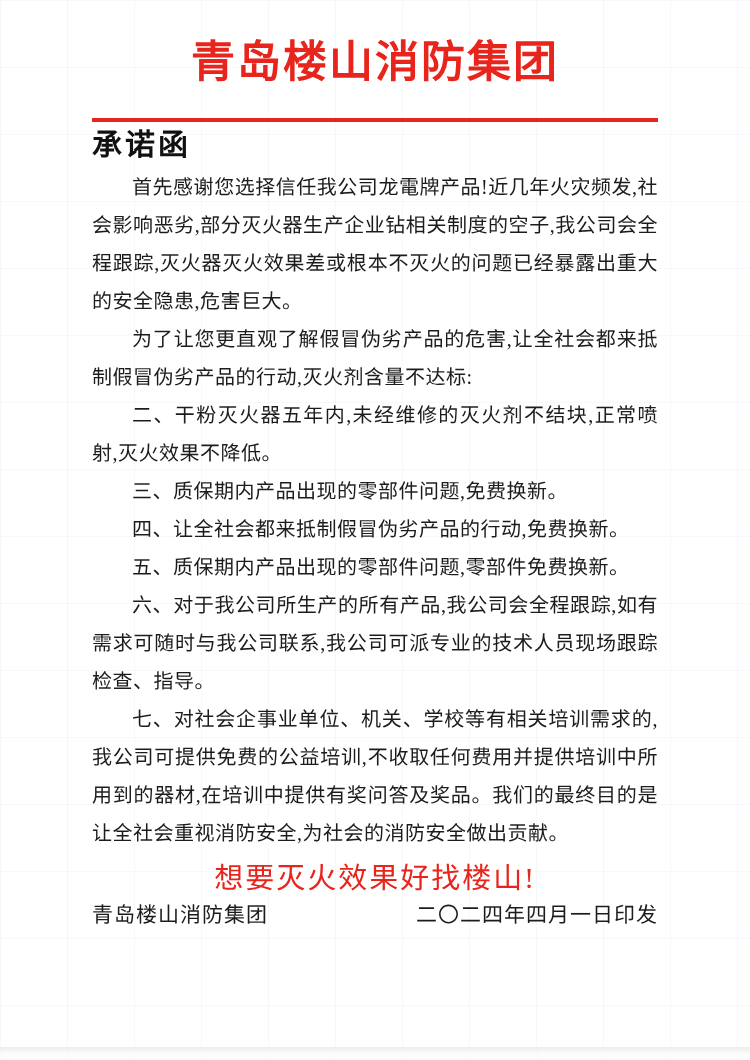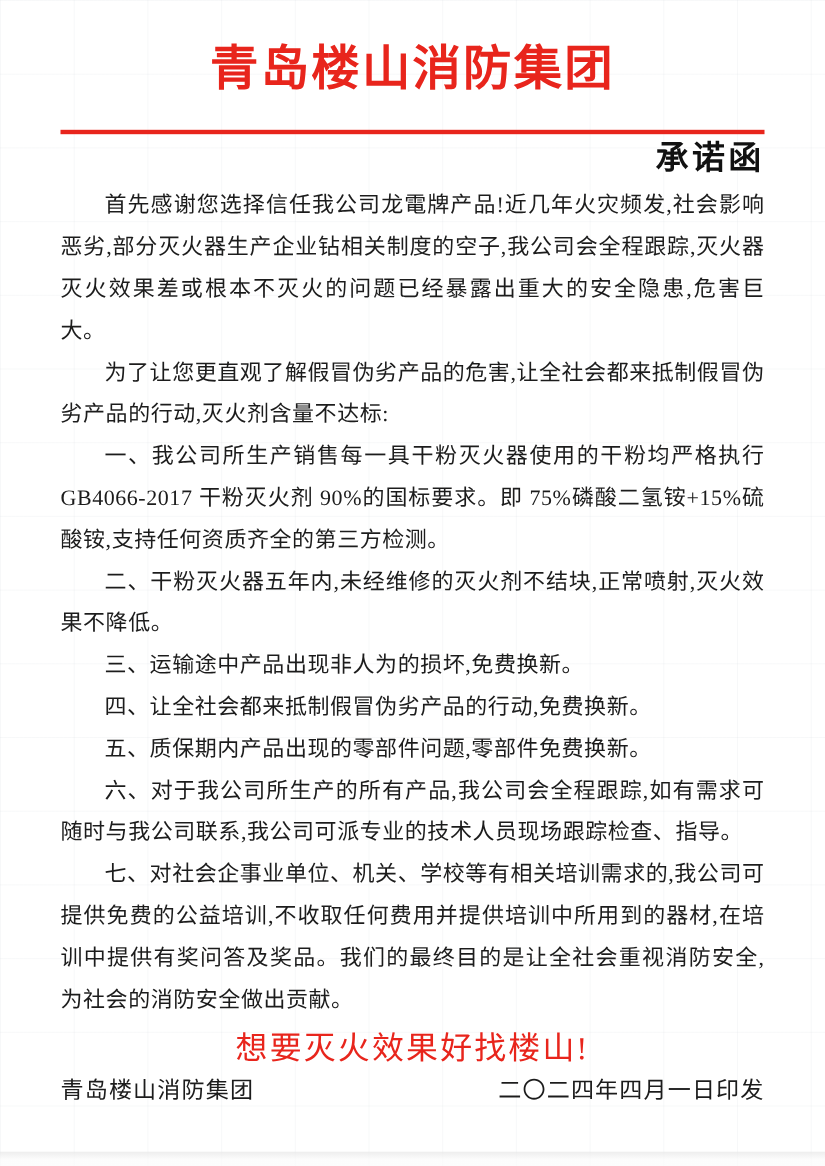--- a/index.html
+++ b/index.html
@@ -8,21 +8,21 @@
   .page {
     position: relative;
     width: 750px;
     height: 1060px;
     margin: 0 auto;
     background-color: #ffffff;
     background-image:
       linear-gradient(to right, rgba(190,198,206,0.12) 1px, transparent 1px),
       linear-gradient(to bottom, rgba(190,198,206,0.12) 1px, transparent 1px);
     background-size: 67px 67px;
-    padding: 0 55px;
+    padding: 0 92px;
     overflow: hidden;
     font-family: "Liberation Serif", serif;
     color: var(--ink);
   }
   .doc-title {
     margin: 0;
     padding-top: 34px;
     font-size: 44px;
     line-height: 58px;
     font-weight: 700;
@@ -34,21 +34,21 @@
     height: 4px;
     background: var(--accent);
     margin-top: 26px;
   }
   .doc-subtitle {
     margin: 2px 0 0 0;
     font-size: 30px;
     line-height: 42px;
     font-weight: 700;
     letter-spacing: 3px;
-    text-align: right;
+    text-align: left;
     color: #111;
   }
   .body {
     margin-top: 2px;
     font-size: 20px;
     line-height: 38px;
     letter-spacing: 0.5px;
     text-align: justify;
   }
   .body p { margin: 0; }
@@ -92,25 +92,24 @@
   <div class="rule"></div>
 
   <h2 class="doc-subtitle">承诺函</h2>
 
   <div class="body">
 
     <p class="para"><span>首先感谢您选择信任我公司</span><span class="b">龙電牌</span><span>产品!近几年火灾频发,社会影响恶劣,部分灭火器生产企业钻相关制度的空子,我公司会全程跟踪,灭火器灭火效果差或根本不灭火的问题已经暴露出重大的安全隐患,危害巨大。</span></p>
 
     <p class="para"><span>为了让您更直观了解假冒伪劣产品的危害,让全社会都来抵制假冒伪劣产品的行动,灭火剂含量不达标:</span></p>
 
-    <p class="para"><span>一、我公司所生产销售</span><span class="b">每一具</span><span>干粉灭火器使用的干粉均严格执行 GB4066-2017 干粉灭火剂 90%的国标要求。即 </span><span class="b">75%磷酸二氢铵+15%硫酸铵</span><span>,支持任何资质齐全的第三方检测。</span></p>
 
     <p class="para"><span>二、干粉灭火器五年内,未经维修的灭火剂不结块,正常喷射,灭火效果不降低。</span></p>
 
-    <p class="para"><span>三、运输途中产品出现非人为的损坏,</span><span class="b">免费换新</span><span>。</span></p>
+    <p class="para"><span>三、质保期内产品出现的零部件问题,</span><span class="b">免费换新</span><span>。</span></p>
 
     <p class="para"><span>四、让全社会都来抵制假冒伪劣产品的行动,</span><span class="b">免费换新</span><span>。</span></p>
 
     <p class="para"><span>五、质保期内产品出现的零部件问题,零部件</span><span class="b">免费换新</span><span>。</span></p>
 
     <p class="para"><span>六、对于我公司所生产的所有产品,我公司会全程跟踪,如有需求可随时与我公司联系,我公司可派专业的技术人员现场跟踪检查、指导。</span></p>
 
     <p class="para"><span>七、对社会企事业单位、机关、学校等有相关培训需求的,我公司可提供免费的公益培训,不收取任何费用并提供培训中所用到的器材,在培训中提供有奖问答及奖品。我们的最终目的是让全社会重视消防安全,为社会的消防安全做出贡献。</span></p>
   </div>
 

